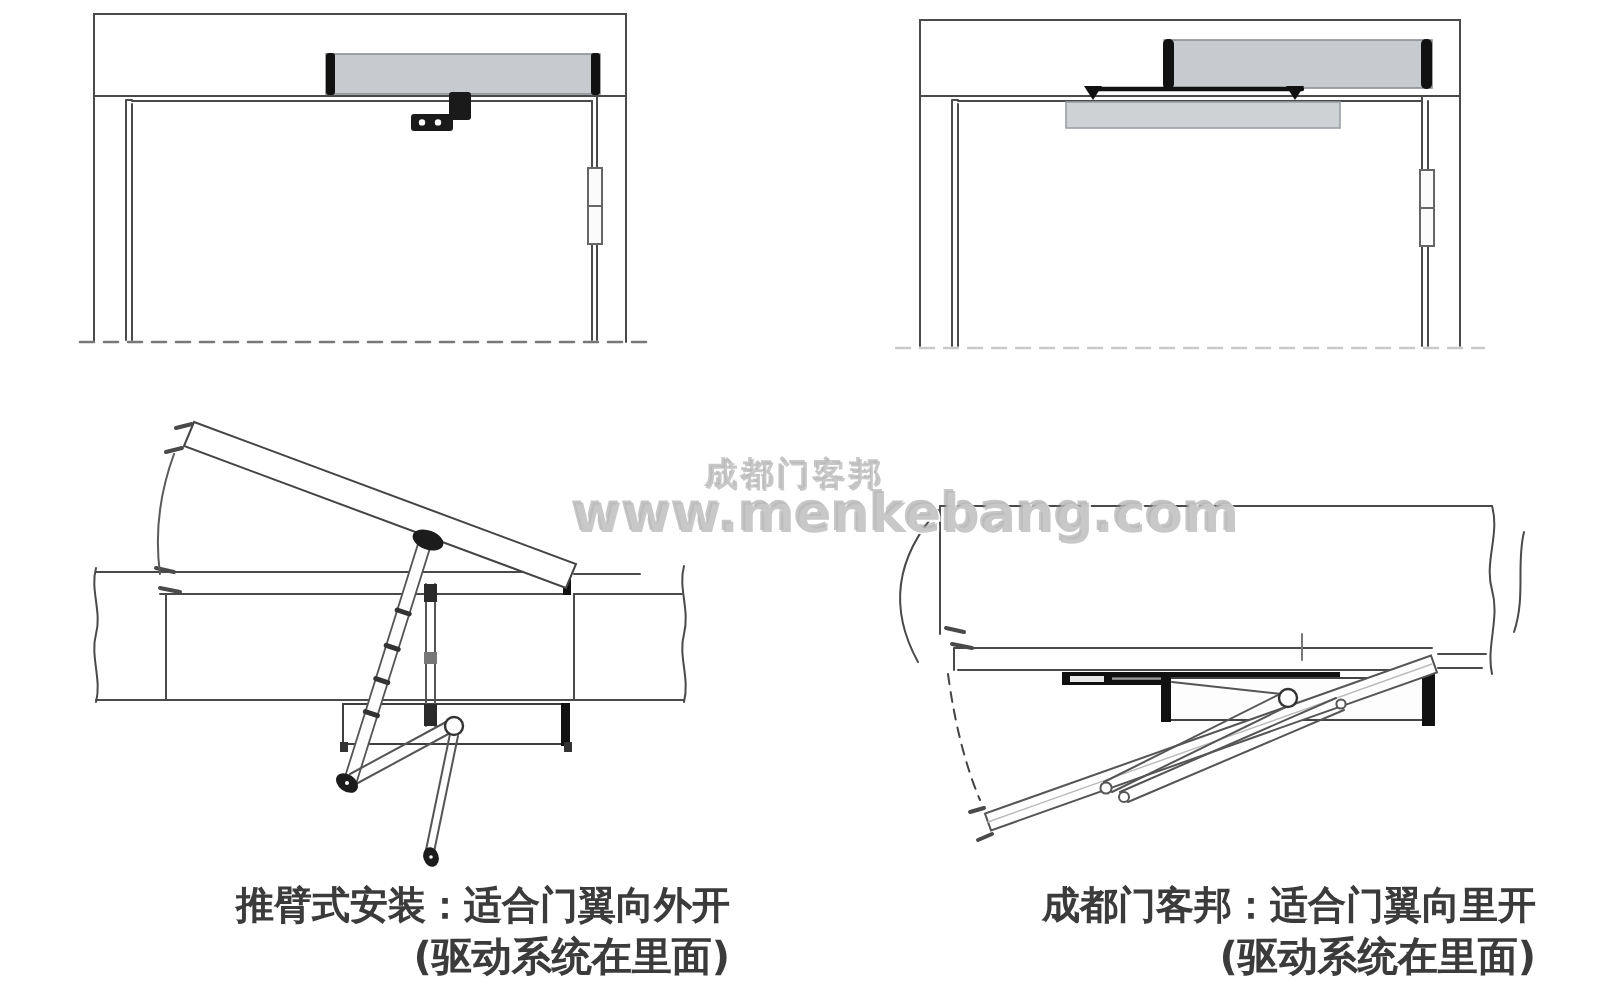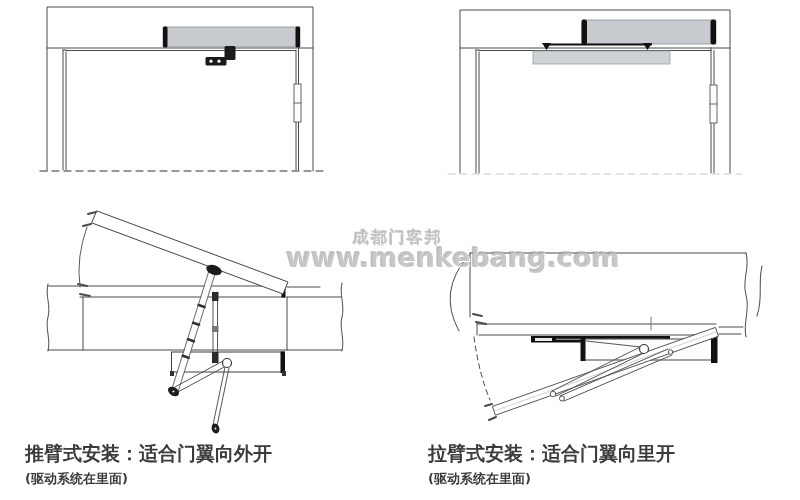--- a/index.html
+++ b/index.html
@@ -5,23 +5,23 @@
 <style>
   html,body{margin:0;padding:0;background:#fff;}
   #stage{position:relative;width:800px;height:500px;background:#ffffff;overflow:hidden;
          font-family:"DejaVu Sans","Liberation Sans",sans-serif;}
   #drawing{position:absolute;left:0;top:0;}
   .wm{position:absolute;color:rgba(185,185,185,0.78);
       text-shadow:1px 1px 0 rgba(255,255,255,0.95),-1px -1px 0 rgba(130,130,130,0.45);
       white-space:nowrap;font-weight:bold;z-index:5;}
   .wm-brand{left:353px;top:228px;font-size:16px;letter-spacing:2px;}
   .wm-url{left:286px;top:242px;font-size:27px;letter-spacing:0px;}
-  .caption{position:absolute;top:441px;width:340px;text-align:left;color:#3b3b3b;
+  .caption{position:absolute;top:441px;width:340px;text-align:right;color:#3b3b3b;
            font-size:19px;line-height:25px;font-weight:600;z-index:4;}
-  .caption .sub{font-size:13px;}
+  .caption .sub{font-size:20px;}
   .cap-left{left:25px;}
   .cap-right{left:428px;}
 </style>
 </head>
 <body>
 
 <div id="stage">
 
 <svg id="drawing" width="800" height="500" viewBox="0 0 800 500" fill="none" stroke-linecap="round">
 
@@ -152,17 +152,17 @@
 </svg>
 
   <div class="wm wm-brand">成都门客邦</div>
   <div class="wm wm-url">www.menkebang.com</div>
 
   <div class="caption cap-left">
     <div>推臂式安装：适合门翼向外开</div>
     <div class="sub">(驱动系统在里面)</div>
   </div>
   <div class="caption cap-right">
-    <div>拉臂式安装：适合门翼向里开</div>
+    <div>成都门客邦：适合门翼向里开</div>
     <div class="sub">(驱动系统在里面)</div>
   </div>
 
 </div>
 
 </body></html>

